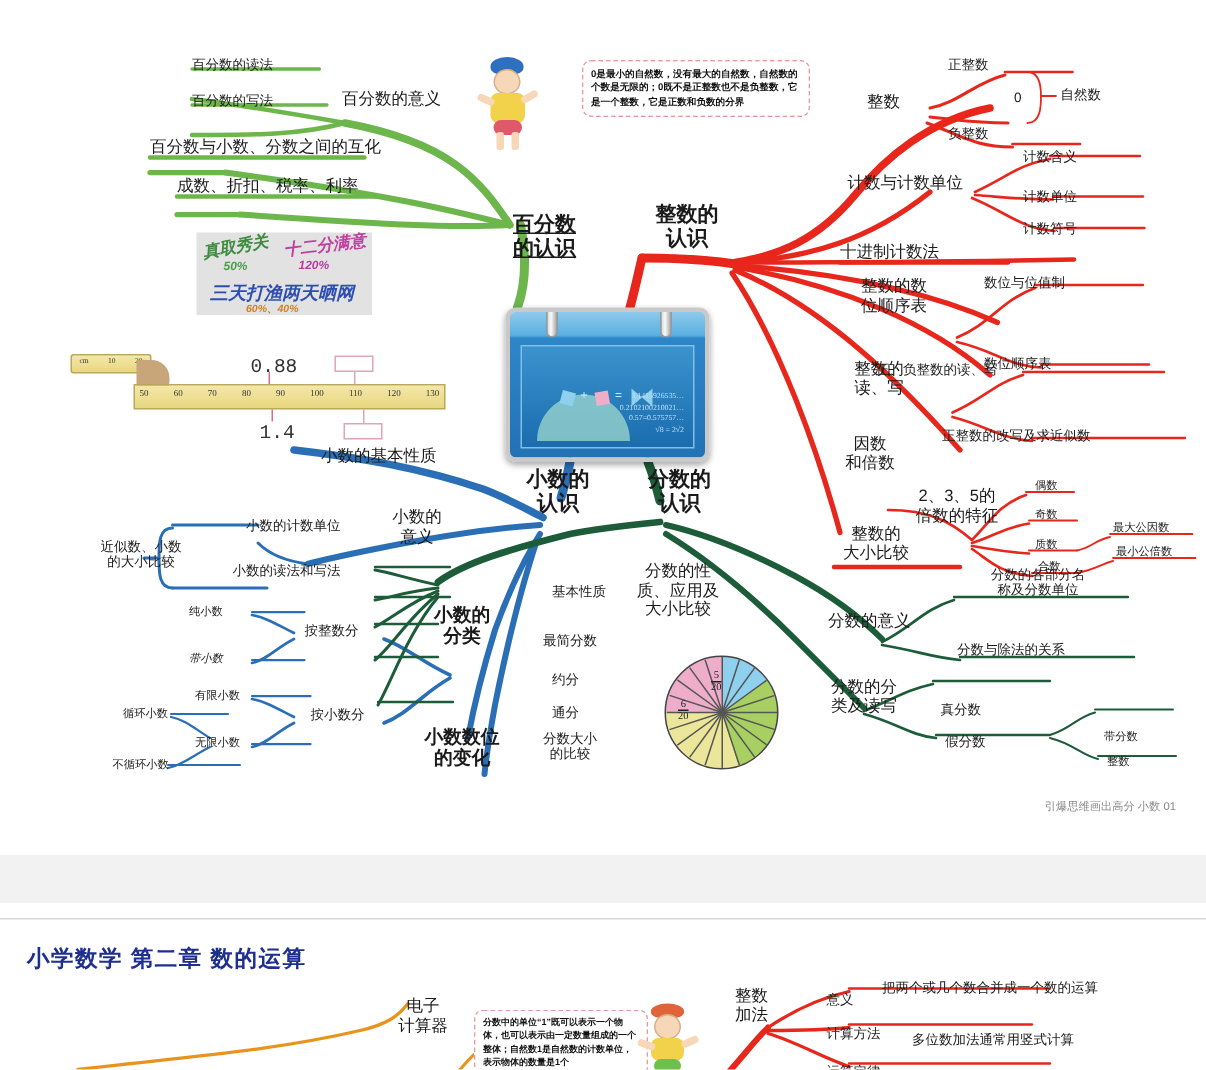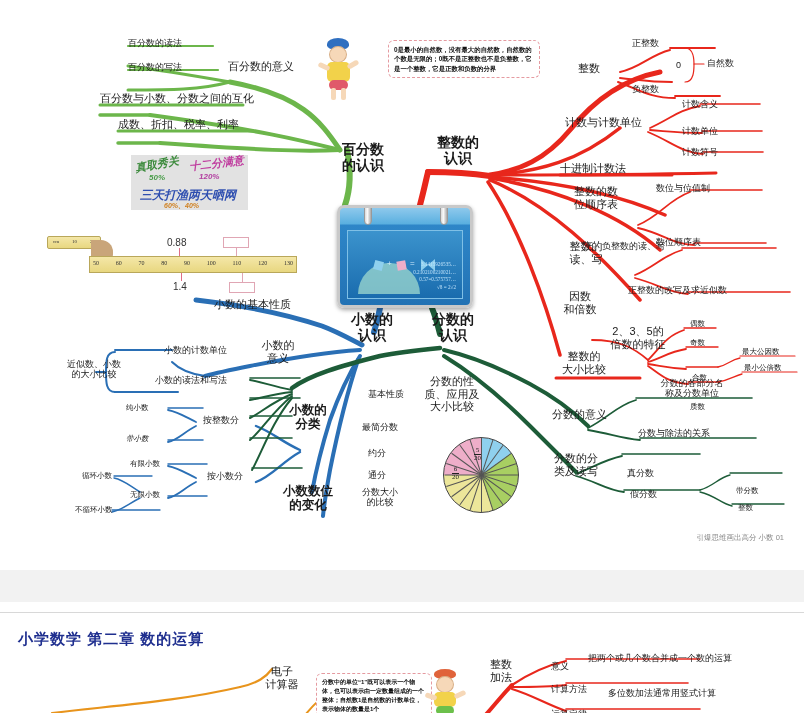--- a/index.html
+++ b/index.html
@@ -98,21 +98,21 @@
   .ruler-bar { position:absolute; left:42px; top:24px; width:208px; height:17px;
     background: linear-gradient(#f4e7a8,#e8d780); border:1px solid #b9a75a; }
   .ruler-tail { position:absolute; left:0px; top:4px; width:54px; height:13px;
     background: linear-gradient(#f4e7a8,#e8d780); border:1px solid #b9a75a; border-radius:2px;}
   .ruler-curve { position:absolute; left:44px; top:8px; width:22px; height:26px;
     background:#c9a57a; border-radius:0 12px 12px 0; }
   .ruler-nums { position:absolute; left:46px; top:28px; width:200px; font-size:6px; color:#333;
     display:flex; justify-content:space-between; font-family:"Liberation Serif", serif; }
   .ruler-nums-sm { position:absolute; left:6px; top:7px; width:42px; font-size:5px; color:#333;
     display:flex; justify-content:space-between; font-family:"Liberation Serif", serif;}
-  .ruler-lbl { position:absolute; font-size:10px; color:#333; font-family:Liberation Sans, sans-serif;}
+  .ruler-lbl { position:absolute; font-size:13px; color:#333; font-family:Liberation Mono, monospace;}
   .ruler-box { position:absolute; width:26px; height:11px; border:1px solid #e0a6b4; background:#fff; }
   .ruler-arrow { position:absolute; width:1px; background:#e06c86; }
 
   
   #pct-pic { position:absolute; left:131px; top:155px; width:117px; height:55px;
     background:#e2e2e2; }
   .pct-txt { position:absolute; white-space:nowrap; font-weight:bold; font-style:italic; }
 
   
   #pie { position:absolute; left:443px; top:437px; width:76px; height:76px; border-radius:50%;
@@ -285,21 +285,21 @@
         </g>
       </g>
     </svg>
 
     <div class="node n-sm" style="left:128px; top:38px;">百分数的读法</div>
     <div class="node n-sm" style="left:128px; top:62px;">百分数的写法</div>
     <div class="node n-md" style="left:228px; top:60px;">百分数的意义</div>
     <div class="node n-md" style="left:100px; top:92px;">百分数与小数、分数之间的互化</div>
     <div class="node n-md" style="left:118px; top:118px;">成数、折扣、税率、利率</div>
 
-    <div class="node n-xl ctr" style="left:333px; top:141px; width:60px; white-space:pre-line;">百分数
+    <div class="node n-xl ctr" style="left:333px; top:141px; width:60px; white-space:pre-line;text-decoration:underline;">百分数
 的认识</div>
 
     <div id="pct-pic">
       <div class="pct-txt" style="left:4px; top:2px; font-size:11px; color:#3d8b3d; transform:rotate(-10deg);">真取秀关</div>
       <div class="pct-txt" style="left:18px; top:18px; font-size:8px; color:#4a9d4a;">50%</div>
       <div class="pct-txt" style="left:58px; top:1px; font-size:11px; color:#c03fa0; transform:rotate(-7deg);">十二分满意</div>
       <div class="pct-txt" style="left:68px; top:17px; font-size:8px; color:#b23ea0;">120%</div>
       <div class="pct-txt" style="left:9px; top:32px; font-size:12px; color:#2f4fb0;">三天打渔两天晒网</div>
       <div class="pct-txt" style="left:33px; top:46px; font-size:7px; color:#d08020;">60%、40%</div>
     </div>
@@ -375,21 +375,21 @@
 
     <div class="node n-md ctr" style="left:556px; top:290px; width:48px; white-space:pre-line;">因数
 和倍数</div>
     <div class="node n-md ctr" style="left:552px; top:350px; width:64px; white-space:pre-line;">整数的
 大小比较</div>
 
     <div class="node n-md ctr" style="left:602px; top:325px; width:72px; white-space:pre-line;">2、3、5的
 倍数的特征</div>
     <div class="node n-xs" style="left:690px; top:320px;">偶数</div>
     <div class="node n-xs" style="left:690px; top:339px;">奇数</div>
-    <div class="node n-xs" style="left:690px; top:359px;margin-top:44px;">质数</div>
+    <div class="node n-xs" style="left:690px; top:359px;">质数</div>
     <div class="node n-xs" style="left:692px; top:374px;">合数</div>
     <div class="node n-xs" style="left:742px; top:348px;">最大公因数</div>
     <div class="node n-xs" style="left:744px; top:364px;">最小公倍数</div>
 
     <div class="node n-xl ctr" style="left:342px; top:311px; width:60px; white-space:pre-line;">小数的
 认识</div>
 
     <div class="node n-md" style="left:214px; top:298px;">小数的基本性质</div>
     <div class="node n-md ctr" style="left:252px; top:339px; width:52px; white-space:pre-line;">小数的
 意义</div>

